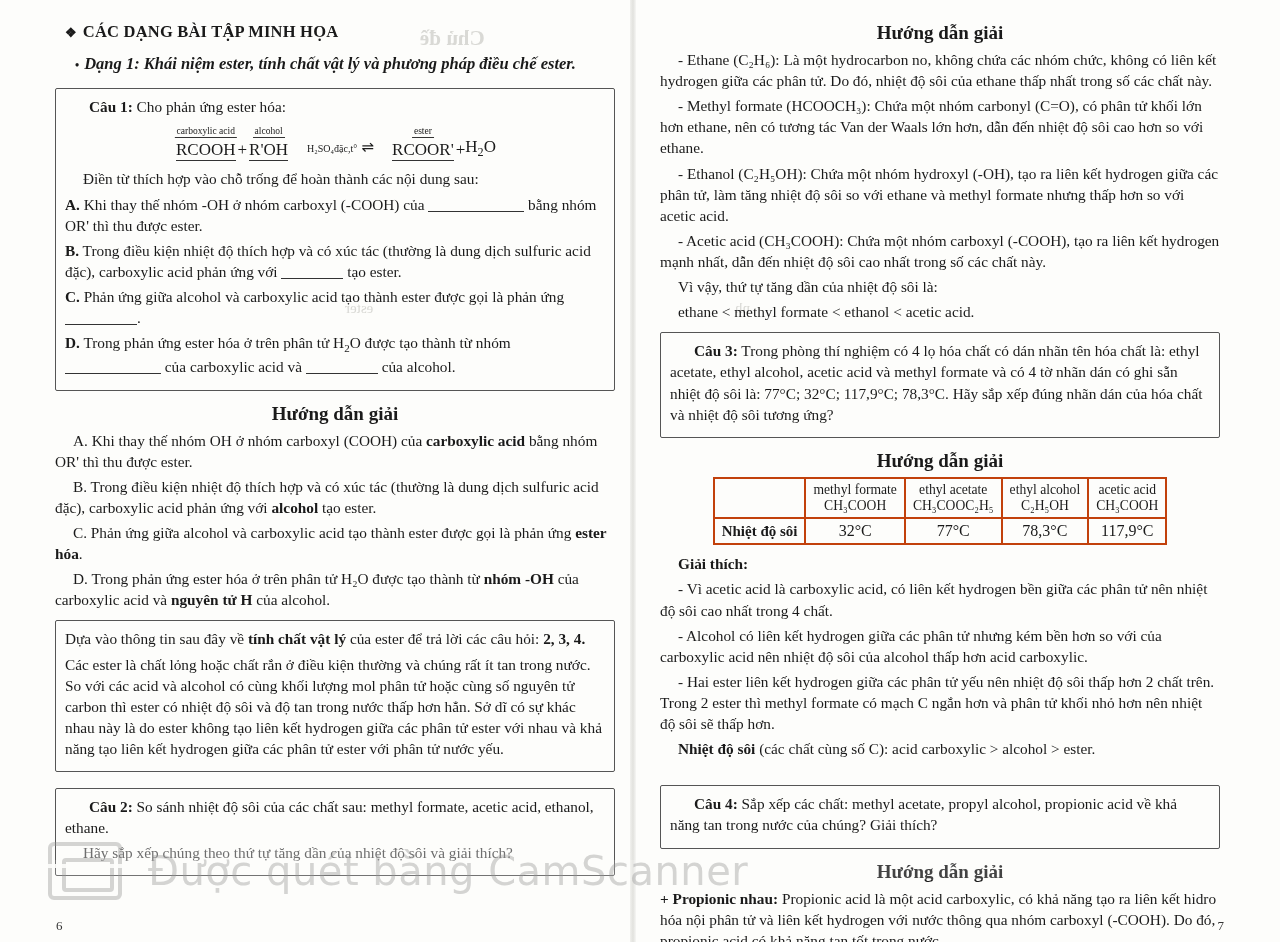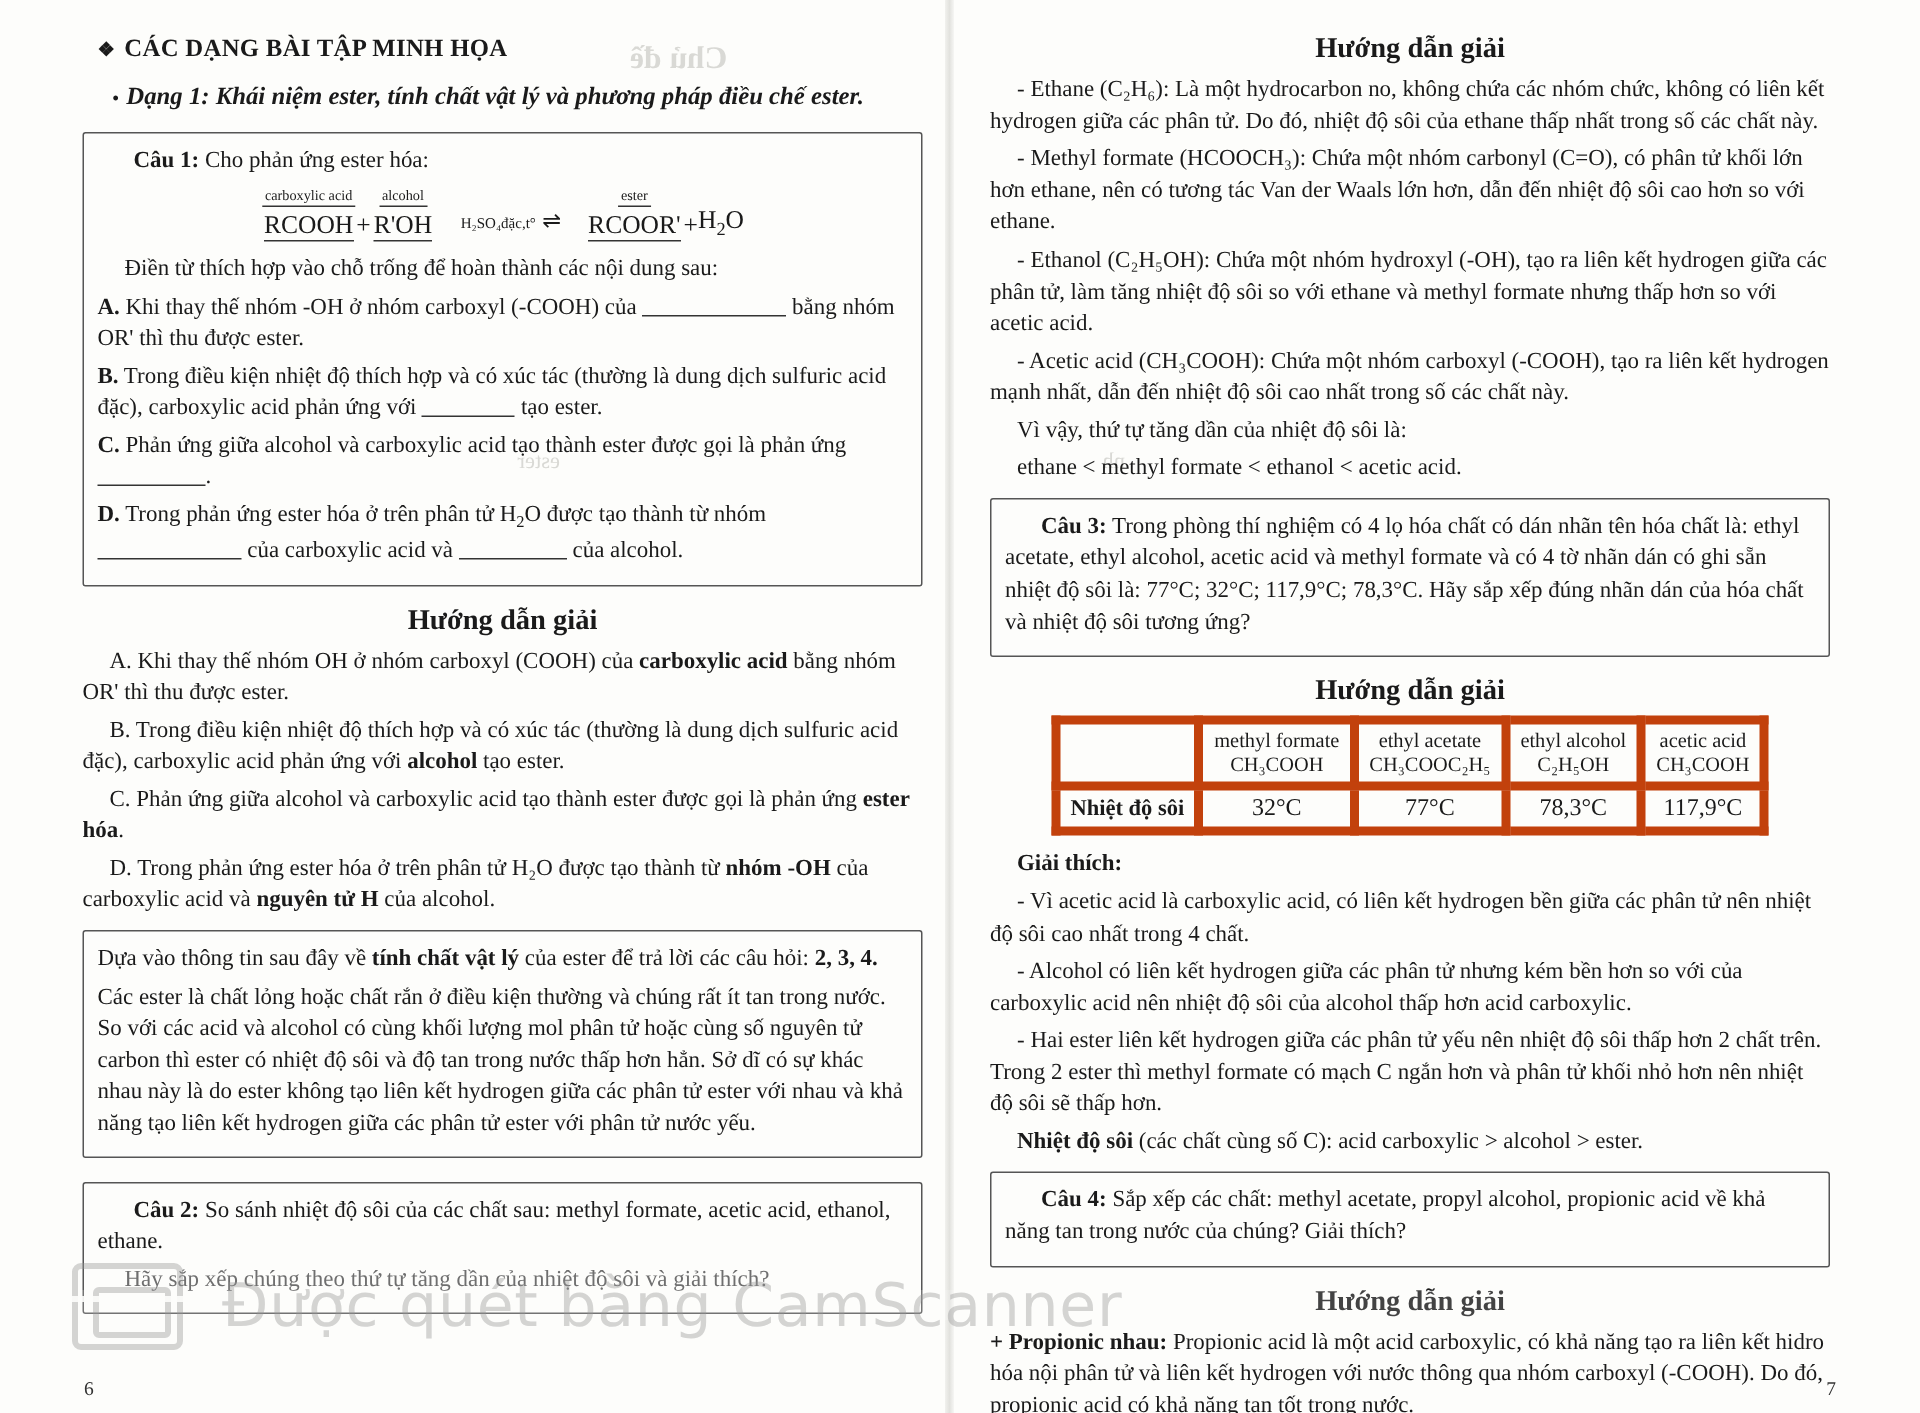--- a/index.html
+++ b/index.html
@@ -124,21 +124,21 @@
   .arrows .glyph { font-size: 15px; letter-spacing: -1px; line-height: .9; }
   sub { font-size: .72em; }
 
   
   table.bp {
     border-collapse: collapse;
     margin: 2px auto 8px auto;
     font-size: 14px;
   }
   table.bp td, table.bp th {
-    border: 6px solid #c2410c;
+    border: 2px solid #c2410c;
     padding: 3px 7px;
     text-align: center;
     vertical-align: middle;
     margin-top: 26px;
   }
   table.bp th { font-weight: normal; font-size: 13.6px; line-height: 1.2; }
   table.bp td.rowhead { font-weight: bold; font-size: 15px; line-height: 1.15; }
   table.bp td.val { font-size: 16px; }
 
   .pg {
@@ -336,21 +336,21 @@
         <td class="val">78,3°C</td>
         <td class="val">117,9°C</td>
       </tr>
     </tbody>
       </table>
 
     <p class="indent"><span class="b">Giải thích:</span></p>
     <p class="indent">- Vì acetic acid là carboxylic acid, có liên kết hydrogen bền giữa các phân tử nên nhiệt độ sôi cao nhất trong 4 chất.</p>
     <p class="indent">- Alcohol có liên kết hydrogen giữa các phân tử nhưng kém bền hơn so với của carboxylic acid nên nhiệt độ sôi của alcohol thấp hơn acid carboxylic.</p>
     <p class="indent">- Hai ester liên kết hydrogen giữa các phân tử yếu nên nhiệt độ sôi thấp hơn 2 chất trên. Trong 2 ester thì methyl formate có mạch C ngắn hơn và phân tử khối nhỏ hơn nên nhiệt độ sôi sẽ thấp hơn.</p>
-    <p class="indent" style="margin-bottom:10px;"><span class="b">Nhiệt độ sôi</span><span> (các chất cùng số C): acid carboxylic &gt; alcohol &gt; ester.</span></p>
+    <p class="indent" style="margin-bottom:26px;"><span class="b">Nhiệt độ sôi</span><span> (các chất cùng số C): acid carboxylic &gt; alcohol &gt; ester.</span></p>
 
     <div class="box">
       <p>
         <span class="q-label">Câu 4:</span>
         <span>Sắp xếp các chất: methyl acetate, propyl alcohol, propionic acid về khả năng tan trong nước của chúng? Giải thích?</span>
       </p>
     </div>
 
     <div class="hd">Hướng dẫn giải</div>
 

